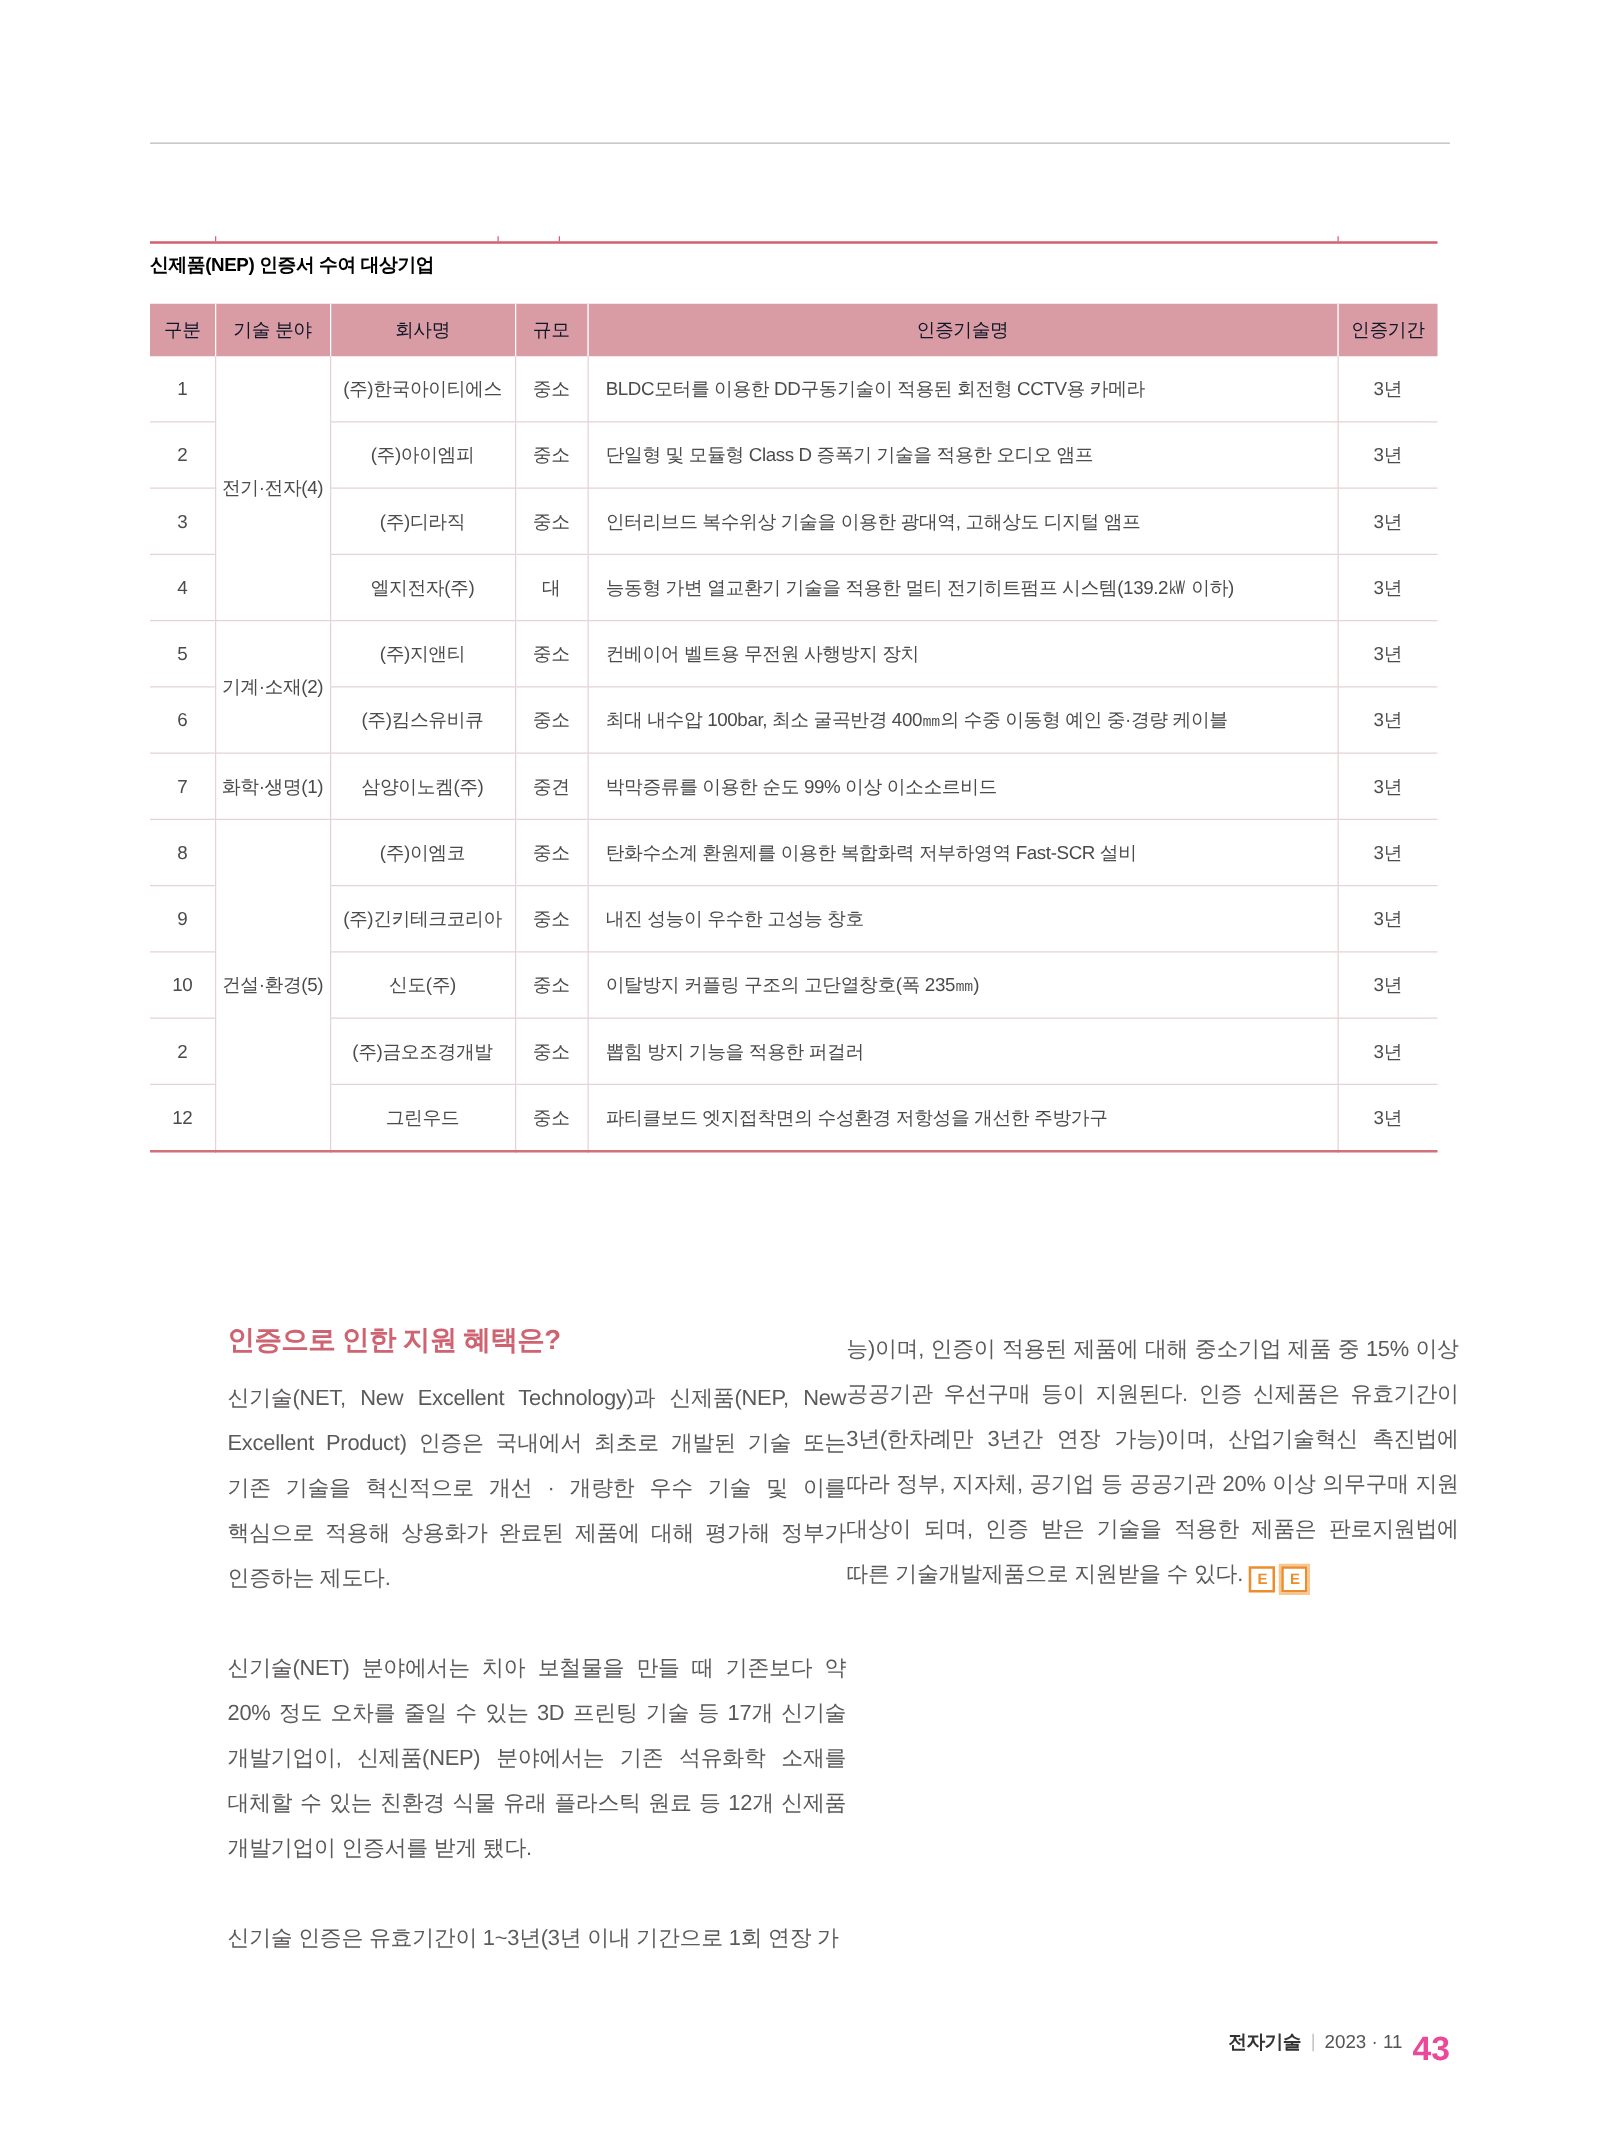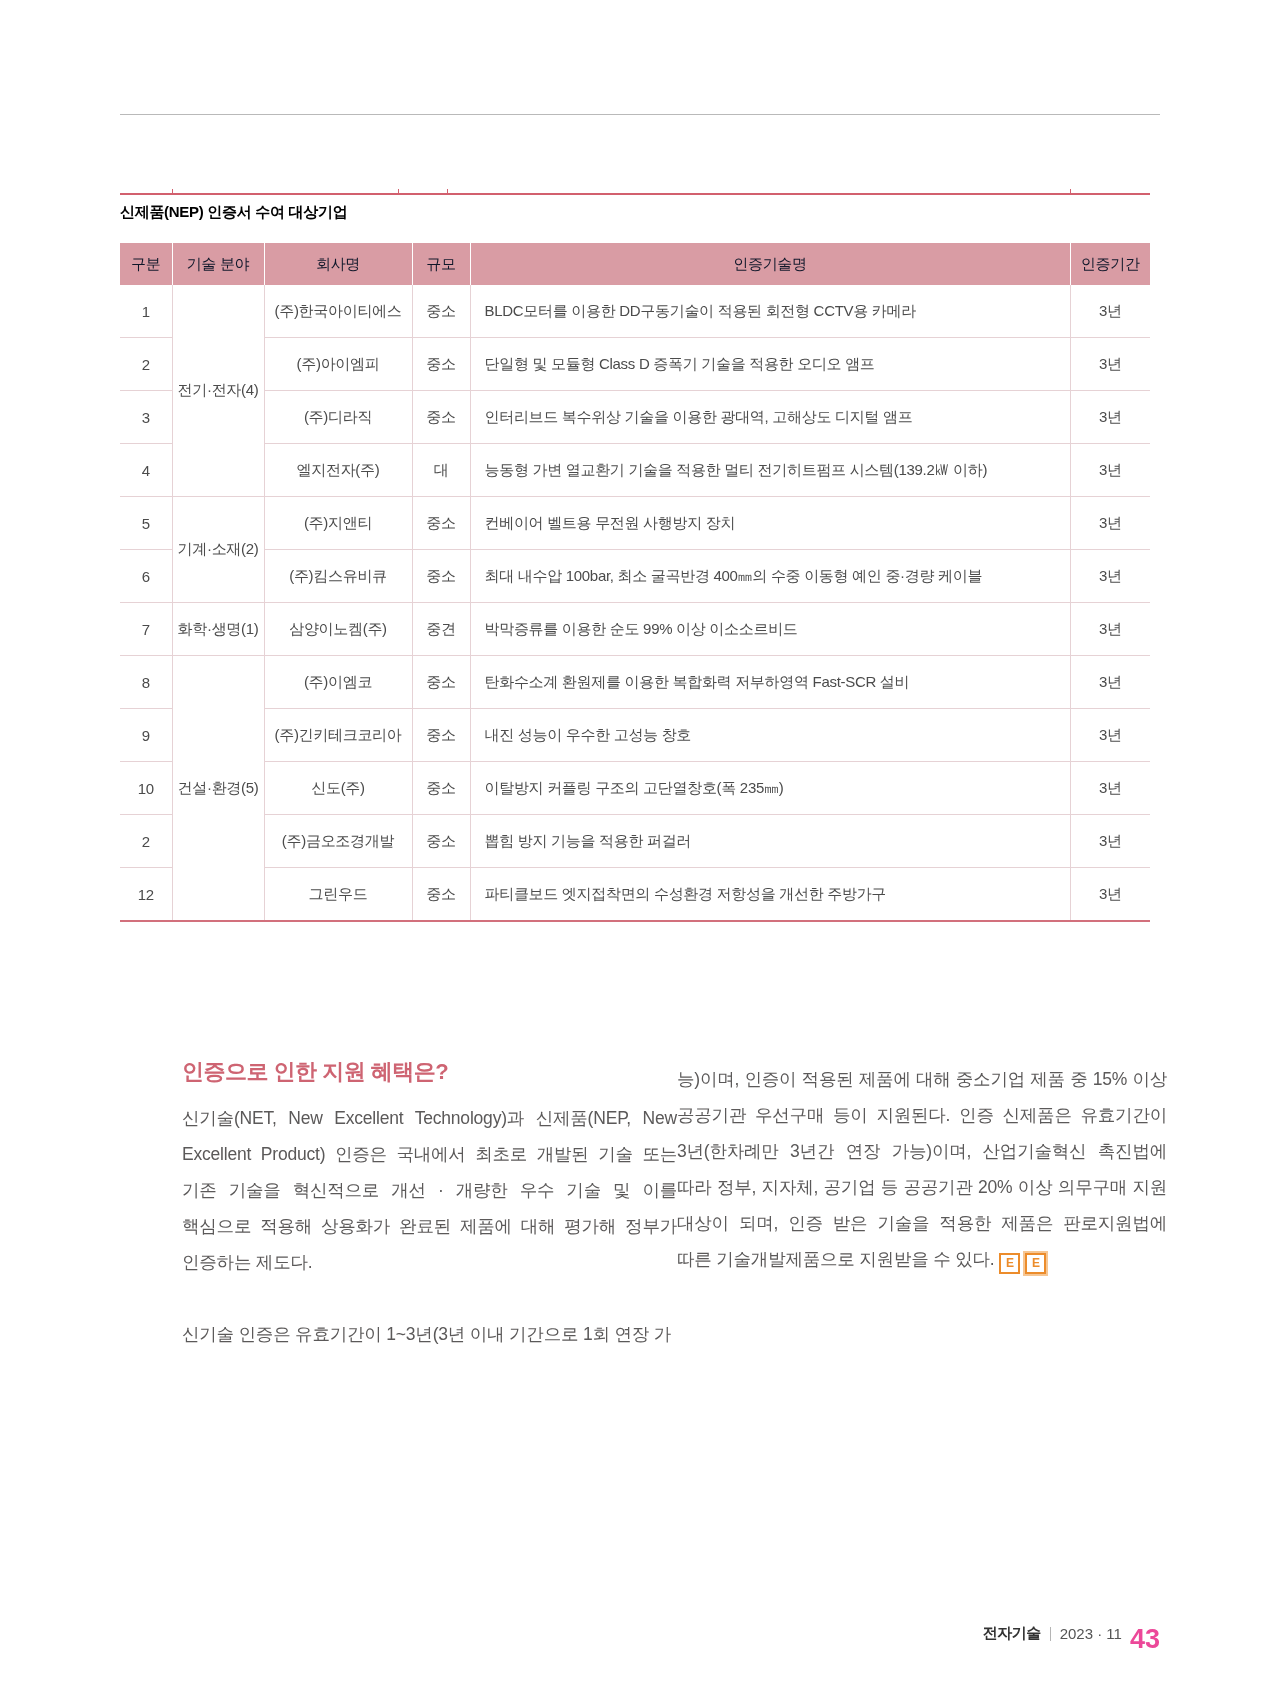--- a/index.html
+++ b/index.html
@@ -204,20 +204,21 @@
         <td class="tech">파티클보드 엣지접착면의 수성환경 저항성을 개선한 주방가구</td>
         <td>3년</td>
       </tr>
     </tbody>
   </table>
 
   <div class="article">
     <div class="col-left">
       <h2 class="section-heading">인증으로 인한 지원 혜택은?</h2>
       <p class="body-par">신기술(NET, New Excellent Technology)과 신제품(NEP, New Excellent Product) 인증은 국내에서 최초로 개발된 기술 또는 기존 기술을 혁신적으로 개선 · 개량한 우수 기술 및 이를 핵심으로 적용해 상용화가 완료된 제품에 대해 평가해 정부가 인증하는 제도다.</p>
+      <p class="body-par">신기술(NET) 분야에서는 치아 보철물을 만들 때 기존보다 약 20% 정도 오차를 줄일 수 있는 3D 프린팅 기술 등 17개 신기술 개발기업이, 신제품(NEP) 분야에서는 기존 석유화학 소재를 대체할 수 있는 친환경 식물 유래 플라스틱 원료 등 12개 신제품 개발기업이 인증서를 받게 됐다.</p>
       <p class="body-par">신기술 인증은 유효기간이 1~3년(3년 이내 기간으로 1회 연장 가</p>
     </div>
     <div class="col-right">
       <p class="body-par"><span>능)이며, 인증이 적용된 제품에 대해 중소기업 제품 중 15% 이상 공공기관 우선구매 등이 지원된다. 인증 신제품은 유효기간이 3년(한차례만 3년간 연장 가능)이며, 산업기술혁신 촉진법에 따라 정부, 지자체, 공기업 등 공공기관 20% 이상 의무구매 지원 대상이 되며, 인증 받은 기술을 적용한 제품은 판로지원법에 따른 기술개발제품으로 지원받을 수 있다.</span><span class="end-mark">E</span><span class="end-mark outer">E</span></p>
     </div>
   </div>
 
   <div class="footer">
     <span class="mag">전자기술</span>
     <span class="sep"></span>

